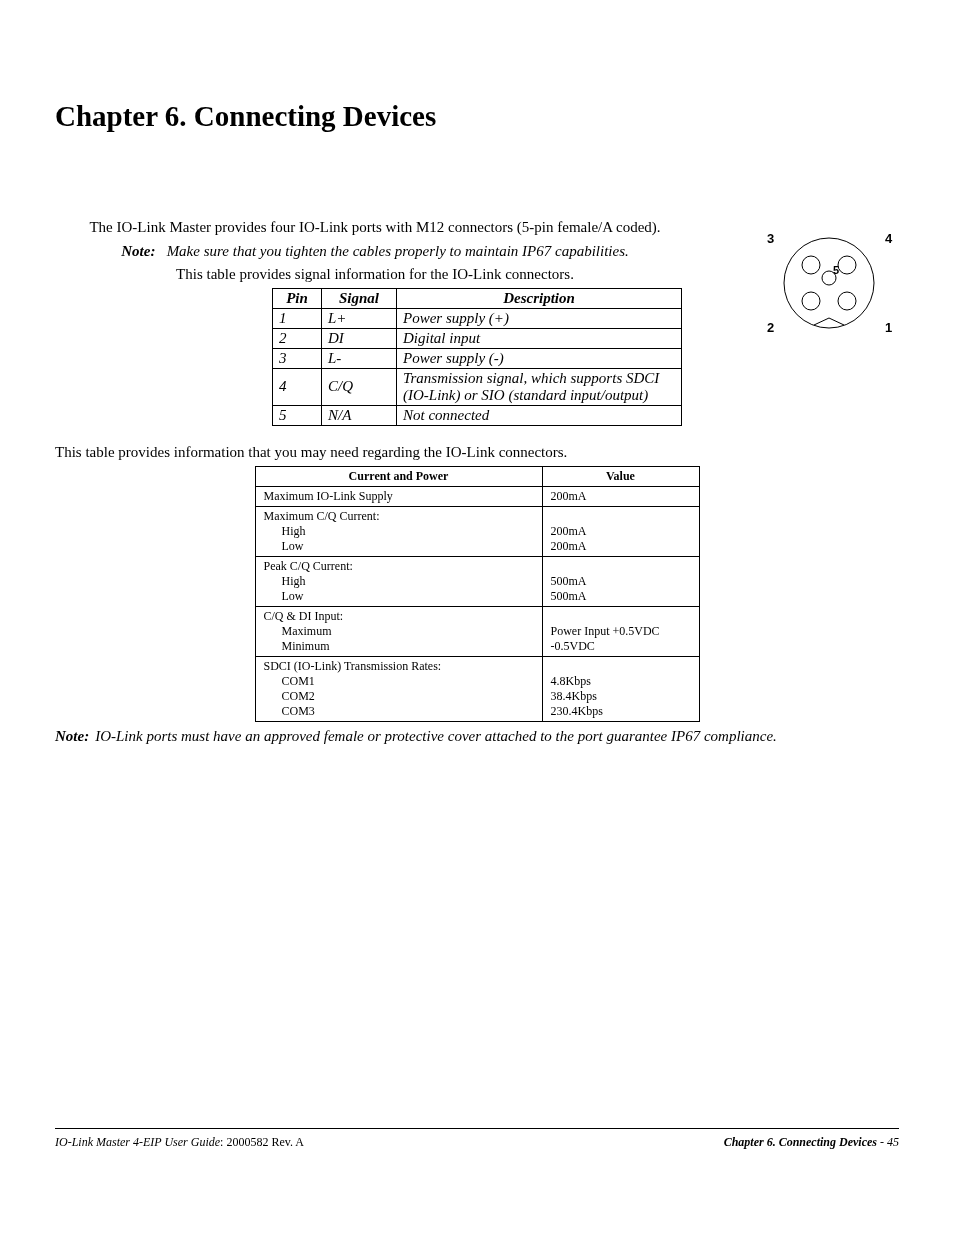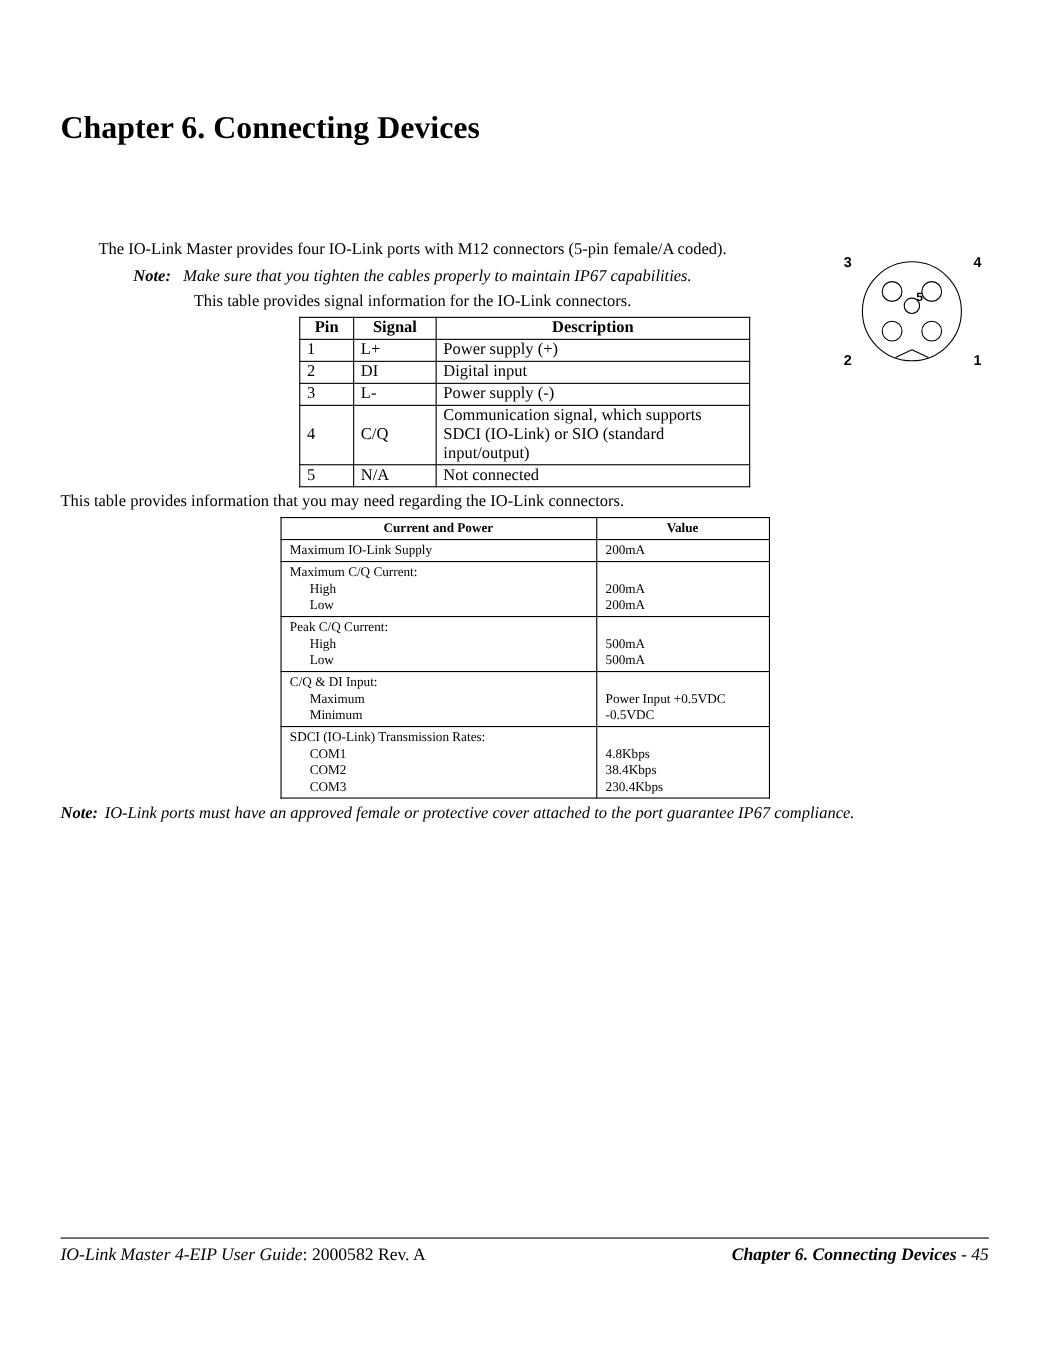--- a/index.html
+++ b/index.html
@@ -43,21 +43,22 @@
     }
     .diagram-wrap {
       position: absolute;
       top: 223px;
       right: 55px;
       width: 140px;
     }
     table.sig {
       border-collapse: collapse;
       border: 1.4px solid #000;
-      margin: 4px auto 4px auto;
+      margin: 4px auto 17px auto;
+      font-style: italic;
     }
     table.sig th, table.sig td {
       border: 1px solid #000;
       padding: 1px 6px;
       text-align: left;
       vertical-align: top;
       font-size: 15px;
     }
     table.sig th {
       font-weight: bold;
@@ -86,21 +87,21 @@
       padding-left: 18px;
       display: block;
     }
     .footer {
       position: absolute;
       bottom: 40px;
       left: 55px;
       right: 55px;
       border-top: 1px solid #000;
       padding-top: 6px;
-      font-size: 16px;
+      font-size: 12px;
     }
     .footer-left {
       float: left;
     }
     .footer-right {
       float: right;
       font-style: italic;
     }
     .footer .ft-ital {
       font-style: italic;
@@ -173,21 +174,21 @@
       <td>Digital input</td>
     </tr>
     <tr>
       <td>3</td>
       <td>L-</td>
       <td>Power supply (-)</td>
     </tr>
     <tr>
       <td class="mid">4</td>
       <td class="mid">C/Q</td>
-      <td>Communication signal, which supports SDCI (IO-Link) or SIO (standard input/output)</td>
+      <td>Transmission signal, which supports SDCI (IO-Link) or SIO (standard input/output)</td>
     </tr>
     <tr>
       <td>5</td>
       <td>N/A</td>
       <td>Not connected</td>
     </tr>
   </tbody>
     </table>
 
   <div class="body-text">This table provides information that you may need regarding the IO-Link connectors.</div>

